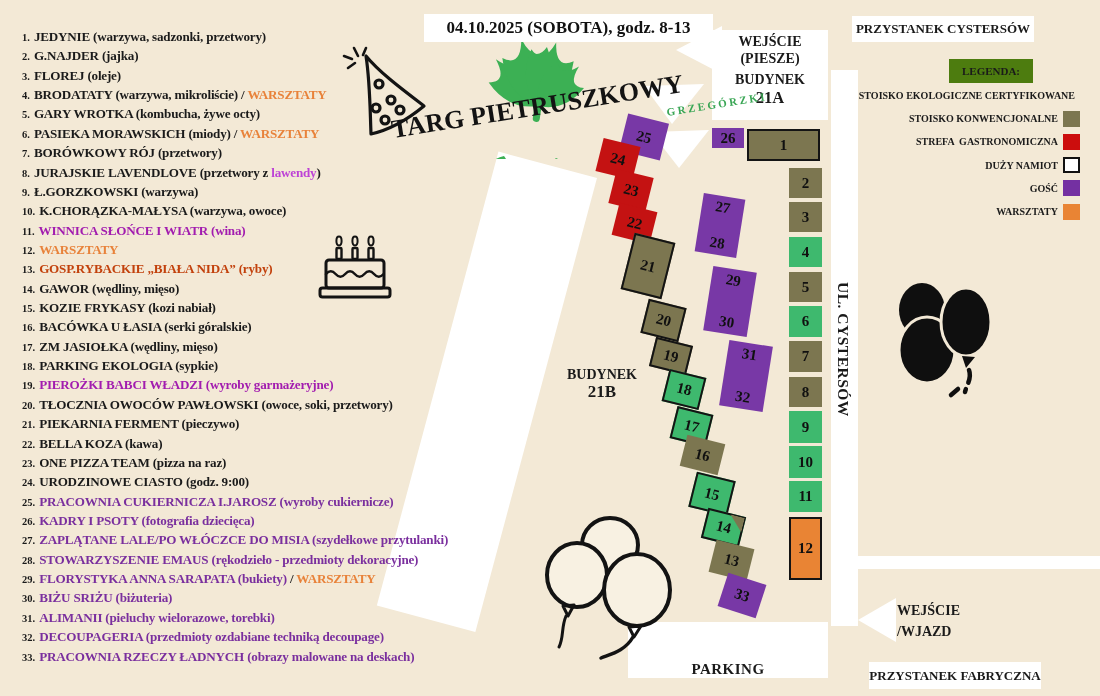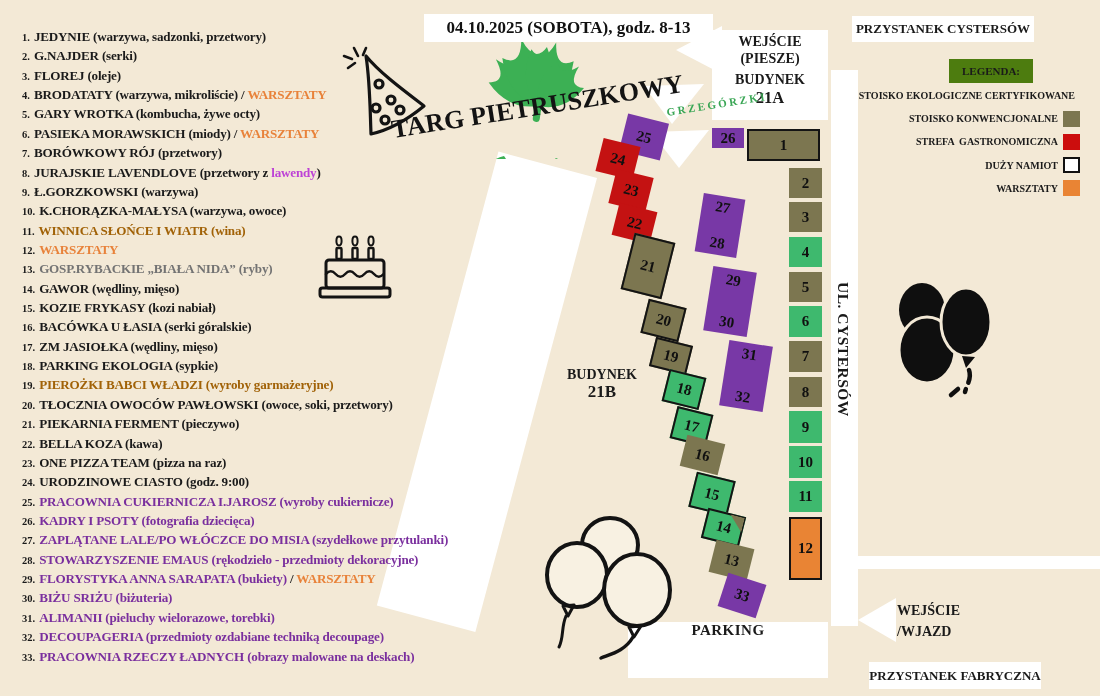--- a/index.html
+++ b/index.html
@@ -4,40 +4,40 @@
 <style>
   html,body{margin:0;padding:0;background:#ddd;}
   .canvas{position:relative;width:1100px;height:696px;background:#f3e9d6;overflow:hidden;
           font-family:Liberation Serif, serif;color:#1a1a1a;padding-left:39px;}
 
   
   .vendor-list{position:absolute;left:22px;top:26px;z-index:6;}
   .vrow{height:19.37px;line-height:19.37px;white-space:nowrap;}
   .vnum{font-size:10.5px;font-weight:700;margin-right:4px;color:#1a1a1a;}
   .seg{font-size:13.1px;font-weight:700;letter-spacing:-0.2px;}
-  .seg-k{color:#1a1a1a}.seg-r{color:#a16207}.seg-o{color:#e8823a}
-  .seg-b{color:#737373}.seg-p{color:#7a2f9e}.seg-m{color:#bd42d6}
+  .seg-k{color:#1a1a1a}.seg-r{color:#a21caf}.seg-o{color:#e8823a}
+  .seg-b{color:#c2410c}.seg-p{color:#7a2f9e}.seg-m{color:#bd42d6}
 
   
   .banner{position:absolute;left:424px;top:14px;width:289px;height:28px;background:#fff;z-index:5;
           text-align:center;line-height:28px;font-size:17px;font-weight:800;color:#111;}
   .logo-title{position:absolute;left:390px;top:92px;z-index:4;transform:rotate(-9deg);
           font-size:26px;font-weight:800;letter-spacing:0;white-space:nowrap;color:#131313;}
   .logo-sub{position:absolute;left:666px;top:98px;z-index:4;transform:rotate(-9deg);
           font-size:11px;font-weight:800;letter-spacing:2.5px;color:#3aa655;white-space:nowrap;}
   .parsley{position:absolute;left:438px;top:34px;z-index:3;}
 
   
   .bldgB{position:absolute;left:495px;top:178px;width:102px;height:470px;background:#fff;
          transform:rotate(15deg);transform-origin:top right;z-index:1;}
   .road{position:absolute;left:831px;top:70px;width:27px;height:556px;background:#fff;z-index:1;}
   .crossband{position:absolute;left:858px;top:556px;width:242px;height:13px;background:#fff;z-index:1;}
   .bldgA-box{position:absolute;left:712px;top:30px;width:116px;height:90px;background:#fff;z-index:1;}
   .parking-box{position:absolute;left:628px;top:622px;width:200px;height:56px;background:#fff;z-index:2;
-         display:flex;align-items:flex-start;justify-content:center;font-size:15px;font-weight:700;letter-spacing:.5px;}
+         display:flex;align-items:flex-end;justify-content:center;font-size:15px;font-weight:700;letter-spacing:.5px;}
   .band{position:absolute;background:#fff;z-index:2;display:flex;align-items:center;justify-content:center;
          font-size:13px;font-weight:800;white-space:nowrap;}
   .band-top{left:852px;top:16px;width:182px;height:26px;}
   .band-bottom{left:869px;top:662px;width:172px;height:27px;}
 
   .ent-ped{position:absolute;left:712px;top:33px;width:116px;z-index:2;text-align:center;
            font-size:14px;font-weight:800;line-height:17px;}
   .bldgA-label{position:absolute;left:712px;top:72px;width:116px;z-index:2;text-align:center;font-weight:800;}
   .bldgA-label .l1{font-size:14px;line-height:16px;}
   .bldgA-label .l2{font-size:16.5px;line-height:19px;}
@@ -72,21 +72,21 @@
 
   .deco{position:absolute;z-index:5;}
 </style>
 </head>
 <body>
 
 <div class="canvas">
 
   <div class="vendor-list" id="vendor-list">
       <div class="vrow"><span class="vnum">1.</span><span class="seg seg-k">JEDYNIE (warzywa, sadzonki, przetwory)</span></div>
-      <div class="vrow"><span class="vnum">2.</span><span class="seg seg-k">G.NAJDER (serki)</span></div>
+      <div class="vrow"><span class="vnum">2.</span><span class="seg seg-k">G.NAJDER (jajka)</span></div>
       <div class="vrow"><span class="vnum">3.</span><span class="seg seg-k">FLOREJ (oleje)</span></div>
       <div class="vrow"><span class="vnum">4.</span><span class="seg seg-k">BRODATATY (warzywa, mikroliście) / </span><span class="seg seg-o">WARSZTATY</span></div>
       <div class="vrow"><span class="vnum">5.</span><span class="seg seg-k">GARY WROTKA (kombucha, żywe octy)</span></div>
       <div class="vrow"><span class="vnum">6.</span><span class="seg seg-k">PASIEKA MORAWSKICH (miody) / </span><span class="seg seg-o">WARSZTATY</span></div>
       <div class="vrow"><span class="vnum">7.</span><span class="seg seg-k">BORÓWKOWY RÓJ (przetwory)</span></div>
       <div class="vrow"><span class="vnum">8.</span><span class="seg seg-k">JURAJSKIE LAVENDLOVE (przetwory z </span><span class="seg seg-m">lawendy</span><span class="seg seg-k">)</span></div>
       <div class="vrow"><span class="vnum">9.</span><span class="seg seg-k">Ł.GORZKOWSKI (warzywa)</span></div>
       <div class="vrow"><span class="vnum">10.</span><span class="seg seg-k">K.CHORĄZKA-MAŁYSA (warzywa, owoce)</span></div>
       <div class="vrow"><span class="vnum">11.</span><span class="seg seg-r">WINNICA SŁOŃCE I WIATR (wina)</span></div>
       <div class="vrow"><span class="vnum">12.</span><span class="seg seg-o">WARSZTATY</span></div>
@@ -314,20 +314,24 @@
       </div>
       <div class="lrow">
         <span class="llabel">STREFA  GASTRONOMICZNA</span>
         <i class="swatch sw-gastro"></i>
       </div>
       <div class="lrow">
         <span class="llabel">DUŻY NAMIOT</span>
         <i class="swatch sw-tent"></i>
       </div>
       <div class="lrow">
+        <span class="llabel">GOŚĆ</span>
+        <i class="swatch sw-guest"></i>
+      </div>
+      <div class="lrow">
         <span class="llabel">WARSZTATY</span>
         <i class="swatch sw-workshop"></i>
       </div>
     </div>
 
   <svg class="deco" style="left:533px;top:505px;z-index:5;" width="160" height="160" viewBox="0 0 160 160">
     <g stroke="#131313" stroke-width="4" fill="#f8f1e2" stroke-linecap="round" stroke-linejoin="round">
       <ellipse cx="77" cy="40" rx="28" ry="27"></ellipse>
       <ellipse cx="44" cy="70" rx="30" ry="32"></ellipse>
       <ellipse cx="104" cy="85" rx="33" ry="36"></ellipse>

